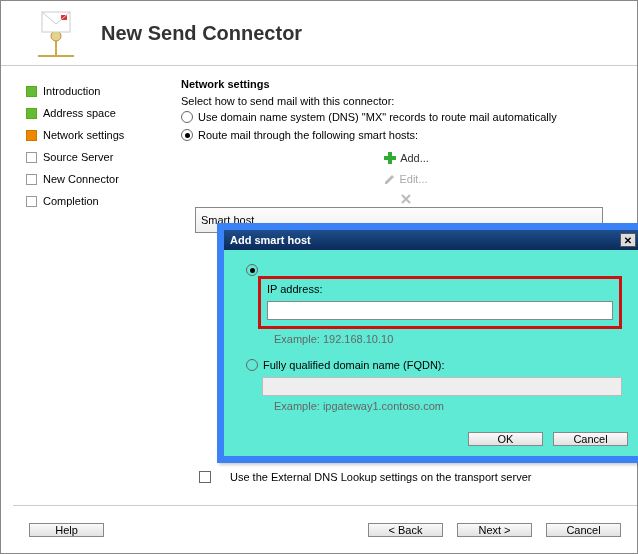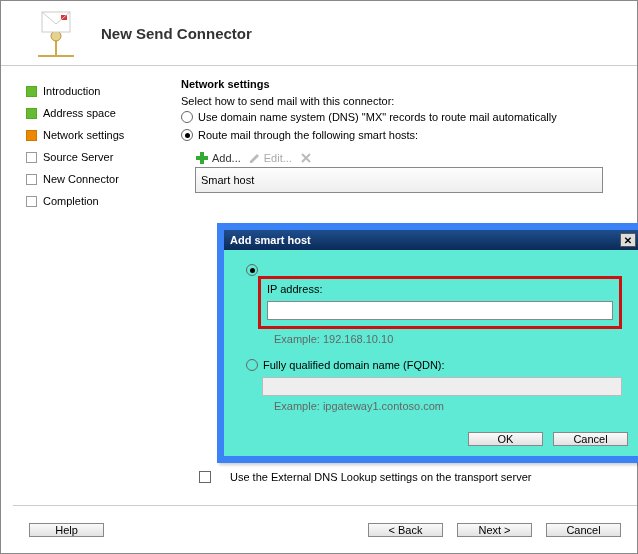--- a/index.html
+++ b/index.html
@@ -26,21 +26,21 @@
   }
   .header-icon {
     width: 60px;
     height: 55px;
     display: flex;
     align-items: center;
     justify-content: center;
     position: relative;
   }
   .title {
-    font-size: 15px;
+    font-size: 20px;
     font-weight: bold;
     margin-left: 15px;
     color: #333;
   }
   .body-row {
     display: flex;
     height: 430px;
   }
   .sidebar {
     width: 170px;
@@ -89,20 +89,21 @@
     width: 5px;
     height: 5px;
     border-radius: 50%;
     background: #000;
   }
   .toolbar {
     display: flex;
     align-items: center;
     gap: 8px;
     padding: 4px 2px 2px 14px;
+    flex-direction: column;
   }
   .tb-btn {
     display: flex;
     align-items: center;
     gap: 3px;
     color: #333;
   }
   .tb-btn.disabled { color: #aaa; }
   .list-header {
     margin-left: 14px;

